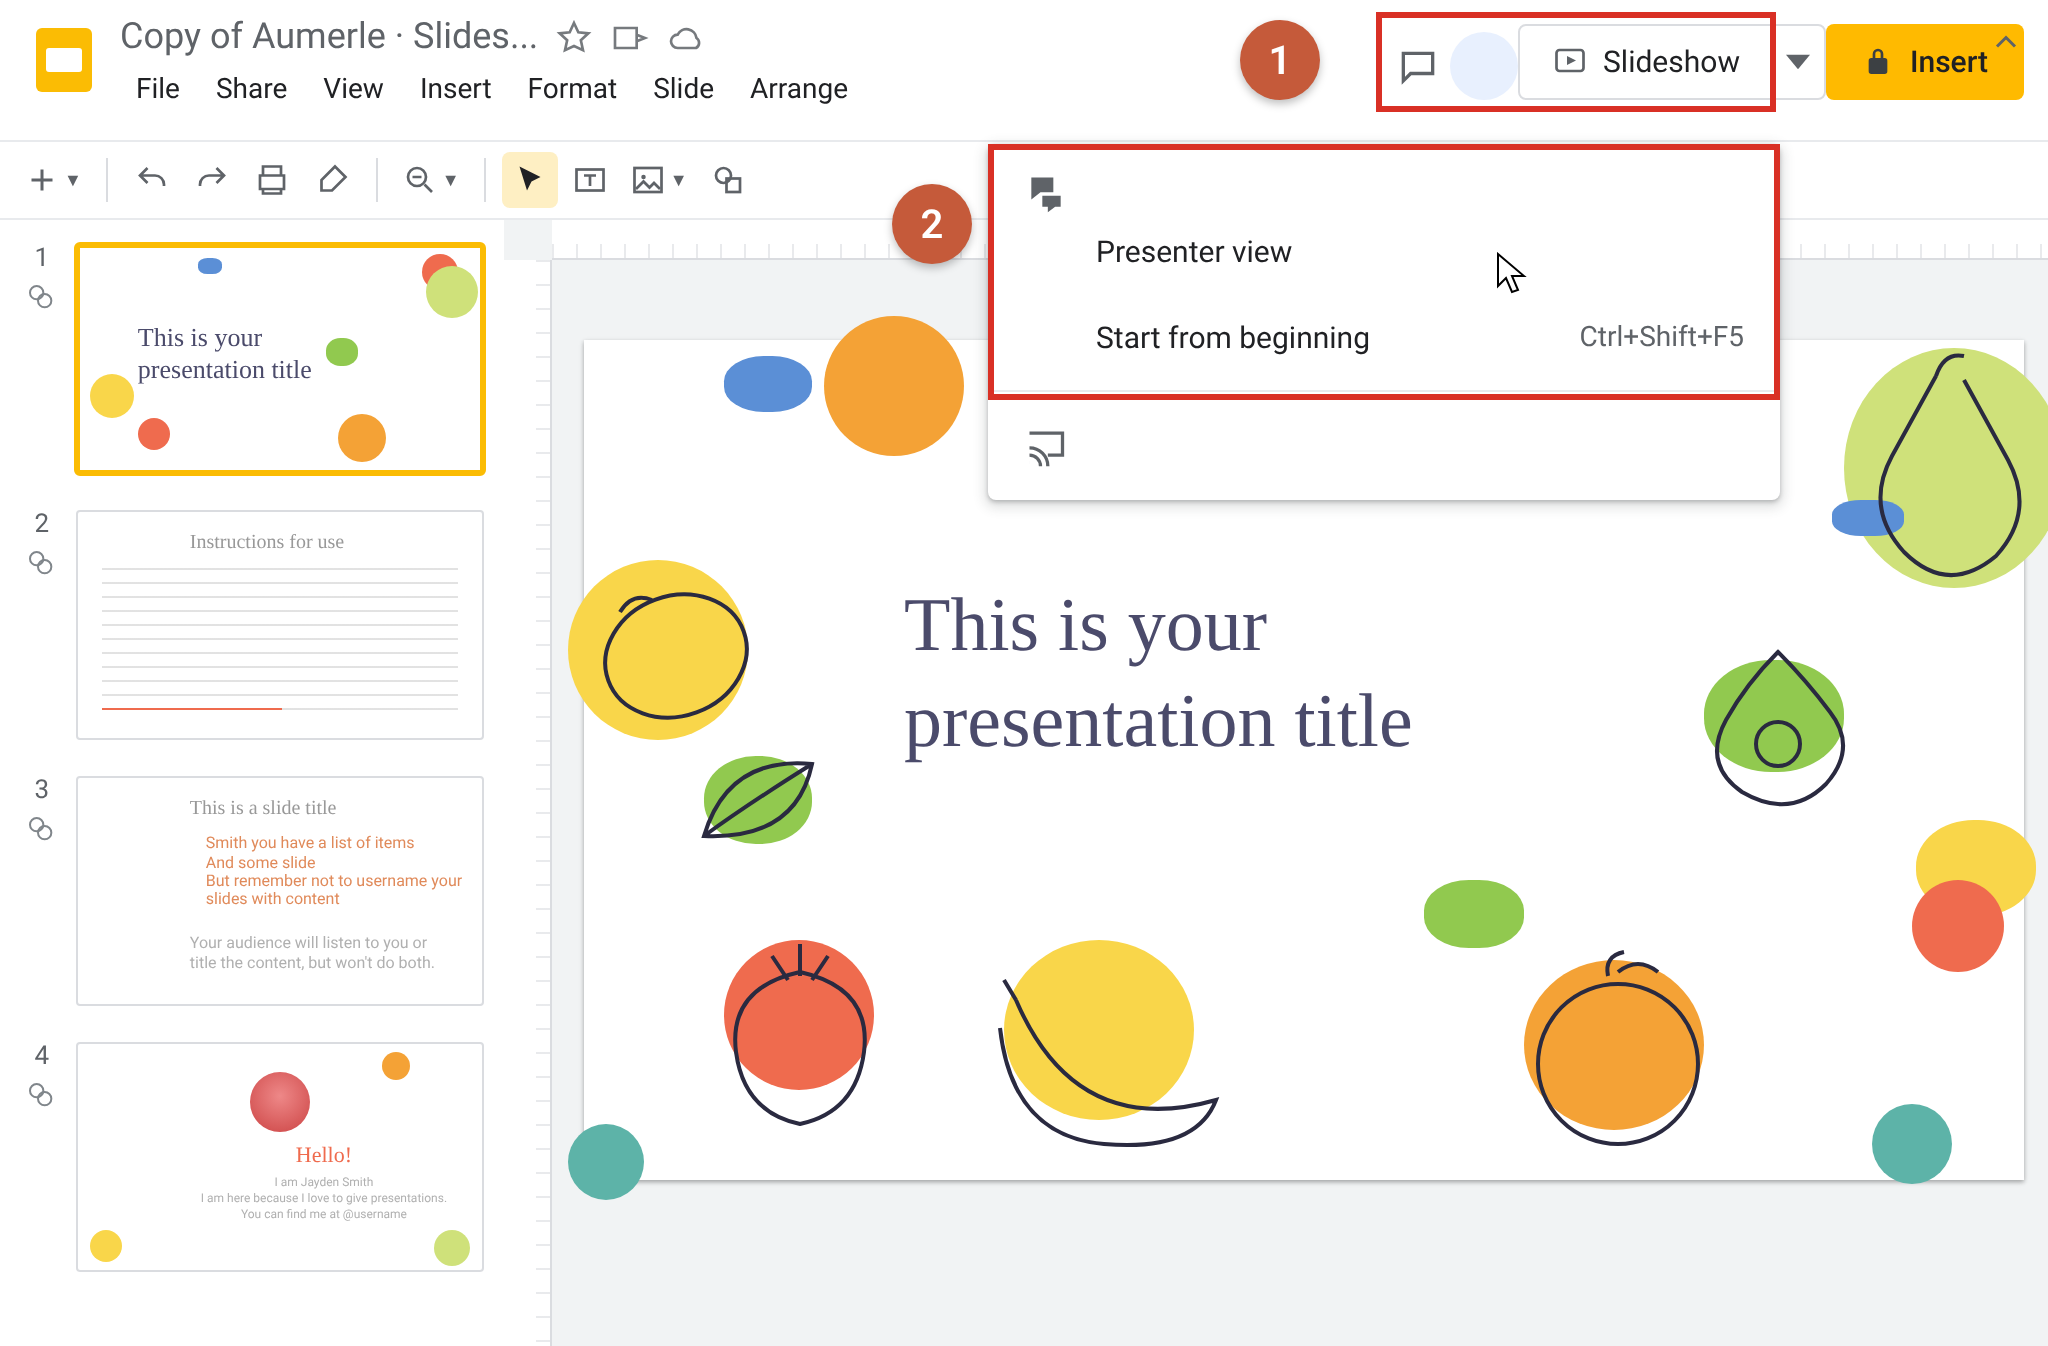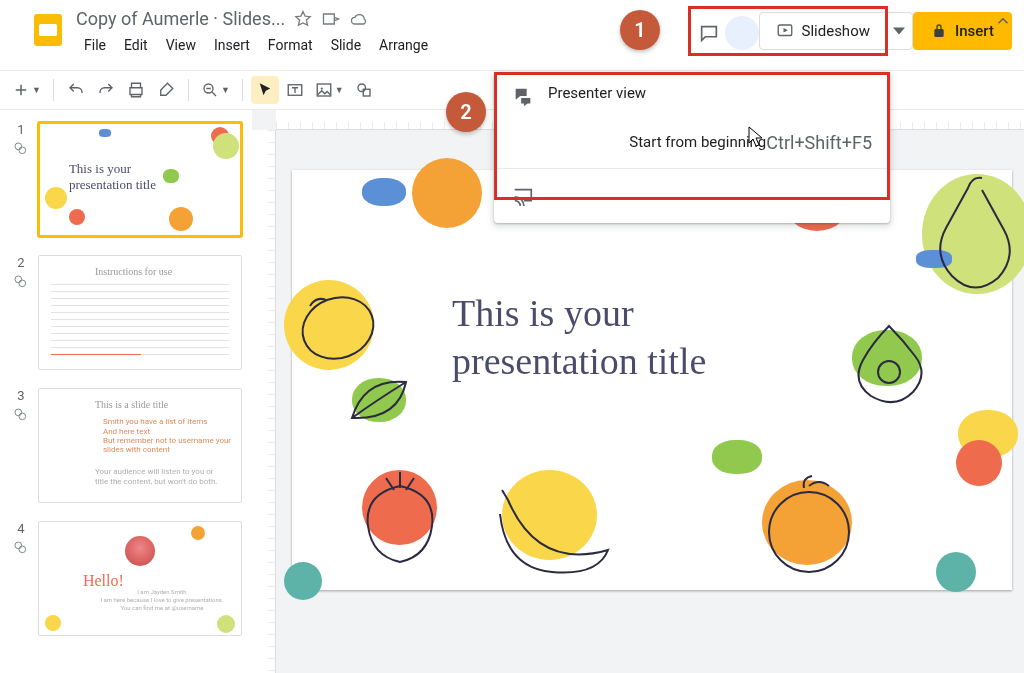--- a/index.html
+++ b/index.html
@@ -23,21 +23,21 @@
     font-size:13px;
     background:#fff;
     color:var(--g-grey-900);
     width:1024px; height:673px;
     overflow:hidden;
     position:relative;
   }
   
   .header {
     display:flex; align-items:flex-start;
-    padding:8px 12px 0 28px;
+    padding:8px 12px 0 12px;
     height:70px;
   }
   .app-logo {
     width:40px; height:40px; margin-right:8px; margin-top:2px;
     display:flex; align-items:center; justify-content:center;
   }
   .app-logo svg { width:36px; height:36px; }
   .titlebar { flex:1; min-width:0; }
   .title-row { display:flex; align-items:center; gap:8px; }
   .doc-title {
@@ -115,26 +115,26 @@
   .dropdown {
     position:absolute; top:72px; left:494px; width:396px;
     background:#fff; border-radius:4px;
     box-shadow:0 2px 6px 2px rgba(60,64,67,.15), 0 1px 2px rgba(60,64,67,.3);
     z-index:20;
     padding-bottom:6px;
   }
   .dd-row { display:flex; align-items:flex-start; gap:14px; padding:12px 18px; }
   .dd-row.simple { align-items:center; padding:10px 18px; }
   .dd-ico { width:22px; height:22px; color:var(--g-grey-700); flex:none; margin-top:2px; }
-  .dd-body { flex:1; }
+  .dd-body { flex:1;margin-top:33px; }
   .dd-title { font-size:15px; color:var(--g-grey-900); }
   .dd-sub { font-size:13px; color:var(--g-grey-700); line-height:1.3; margin-top:2px; }
   .dd-short { display:flex; align-items:center; width:100%; }
-  .dd-short .dd-title { flex:1;text-align:right; }
-  .dd-shortcut { font-size:18px; color:var(--g-grey-700); }
+  .dd-short .dd-title { flex:1; }
+  .dd-shortcut { font-size:14px; color:var(--g-grey-700); }
   .dd-sep { height:1px; background:var(--g-grey-200); margin:4px 0; }
   .cursor-ptr { position:absolute; top:126px; left:748px; z-index:30; pointer-events:none; }
   
   .hl-box { position:absolute; border:3px solid var(--highlight-red); z-index:25; pointer-events:none; }
   .hl1 { top:6px; left:688px; width:200px; height:50px; }
   .hl2 { top:72px; left:494px; width:396px; height:128px; }
   
   .callout {
     position:absolute; width:40px; height:40px; border-radius:50%;
     background:var(--accent-orange); color:#fff;
@@ -164,21 +164,21 @@
         </svg>
       <svg class="title-ic" viewBox="0 0 24 24">
           <path fill="none" stroke="currentColor" stroke-width="1.6" d="M3 6h13v12H3z M16 10l5 2-5 2z"></path>
         </svg>
       <svg class="title-ic" viewBox="0 0 24 24">
           <path fill="none" stroke="currentColor" stroke-width="1.6" d="M7 18a4 4 0 010-8 6 6 0 0111.3 2A3.5 3.5 0 0118 18z"></path>
         </svg>
     </div>
     <div class="menubar">
       <span>File</span>
-      <span>Edit</span>
+      <span>Share</span>
       <span>View</span>
       <span>Insert</span>
       <span>Format</span>
       <span>Slide</span>
       <span>Arrange</span>
     </div>
   </div>
   <div class="header-right">
     <div class="hdr-btn">
       <svg width="22" height="22" viewBox="0 0 24 24">
@@ -320,38 +320,38 @@
       <div class="thumb-side">
         <span class="thumb-num">3</span>
         <svg class="thumb-ic" viewBox="0 0 24 24">
             <circle cx="8" cy="8" r="5" fill="none" stroke="currentColor" stroke-width="1.5"></circle>
             <circle cx="14" cy="14" r="5" fill="none" stroke="currentColor" stroke-width="1.5"></circle>
           </svg>
       </div>
       <div class="thumb">
         <div class="t-text t-heading" style="top:10px;left:12px">This is a slide title</div>
         <div class="t-text" style="top:28px;left:20px;color:#e08a5a">Smith you have a list of items</div>
-        <div class="t-text" style="top:38px;left:20px;color:#e08a5a">And here text</div>
+        <div class="t-text" style="top:38px;left:20px;color:#e08a5a">And some slide</div>
         <div class="t-text" style="top:48px;left:20px;color:#e08a5a;max-width:150px;line-height:1.1">But remember not to username your slides with content</div>
         <div class="t-text" style="top:78px;left:12px">Your audience will listen to you or</div>
         <div class="t-text" style="top:88px;left:12px">title the content, but won't do both.</div>
       </div>
     </div>
 
     <div class="thumb-row">
       <div class="thumb-side">
         <span class="thumb-num">4</span>
         <svg class="thumb-ic" viewBox="0 0 24 24">
             <circle cx="8" cy="8" r="5" fill="none" stroke="currentColor" stroke-width="1.5"></circle>
             <circle cx="14" cy="14" r="5" fill="none" stroke="currentColor" stroke-width="1.5"></circle>
           </svg>
       </div>
       <div class="thumb">
         <div style="position:absolute;top:14px;left:50%;transform:translateX(-50%);width:30px;height:30px;border-radius:50%;background:radial-gradient(circle at 50% 40%,#e88,#c44)"></div>
-        <div class="t-text" style="top:50px;left:0;right:0;color:#ef6b4e;font-family:'Comic Sans MS',cursive;font-size:16px">Hello!</div>
+        <div class="t-text" style="top:50px;left:0;right:0;text-align:center;color:#ef6b4e;font-family:'Comic Sans MS',cursive;font-size:11px">Hello!</div>
         <div class="t-text" style="top:66px;left:0;right:0;text-align:center;font-size:6px">I am Jayden Smith</div>
         <div class="t-text" style="top:74px;left:0;right:0;text-align:center;font-size:6px">I am here because I love to give presentations.</div>
         <div class="t-text" style="top:82px;left:0;right:0;text-align:center;font-size:6px">You can find me at @username</div>
         <span class="mini-blob" style="background:#f9d64a;width:16px;height:16px;bottom:4px;left:6px"></span>
         <span class="mini-blob" style="background:#cfe17a;width:18px;height:18px;bottom:2px;right:6px"></span>
         <span class="mini-blob" style="background:#f4a236;width:14px;height:14px;top:4px;right:36px"></span>
       </div>
     </div>
   </div>
 

